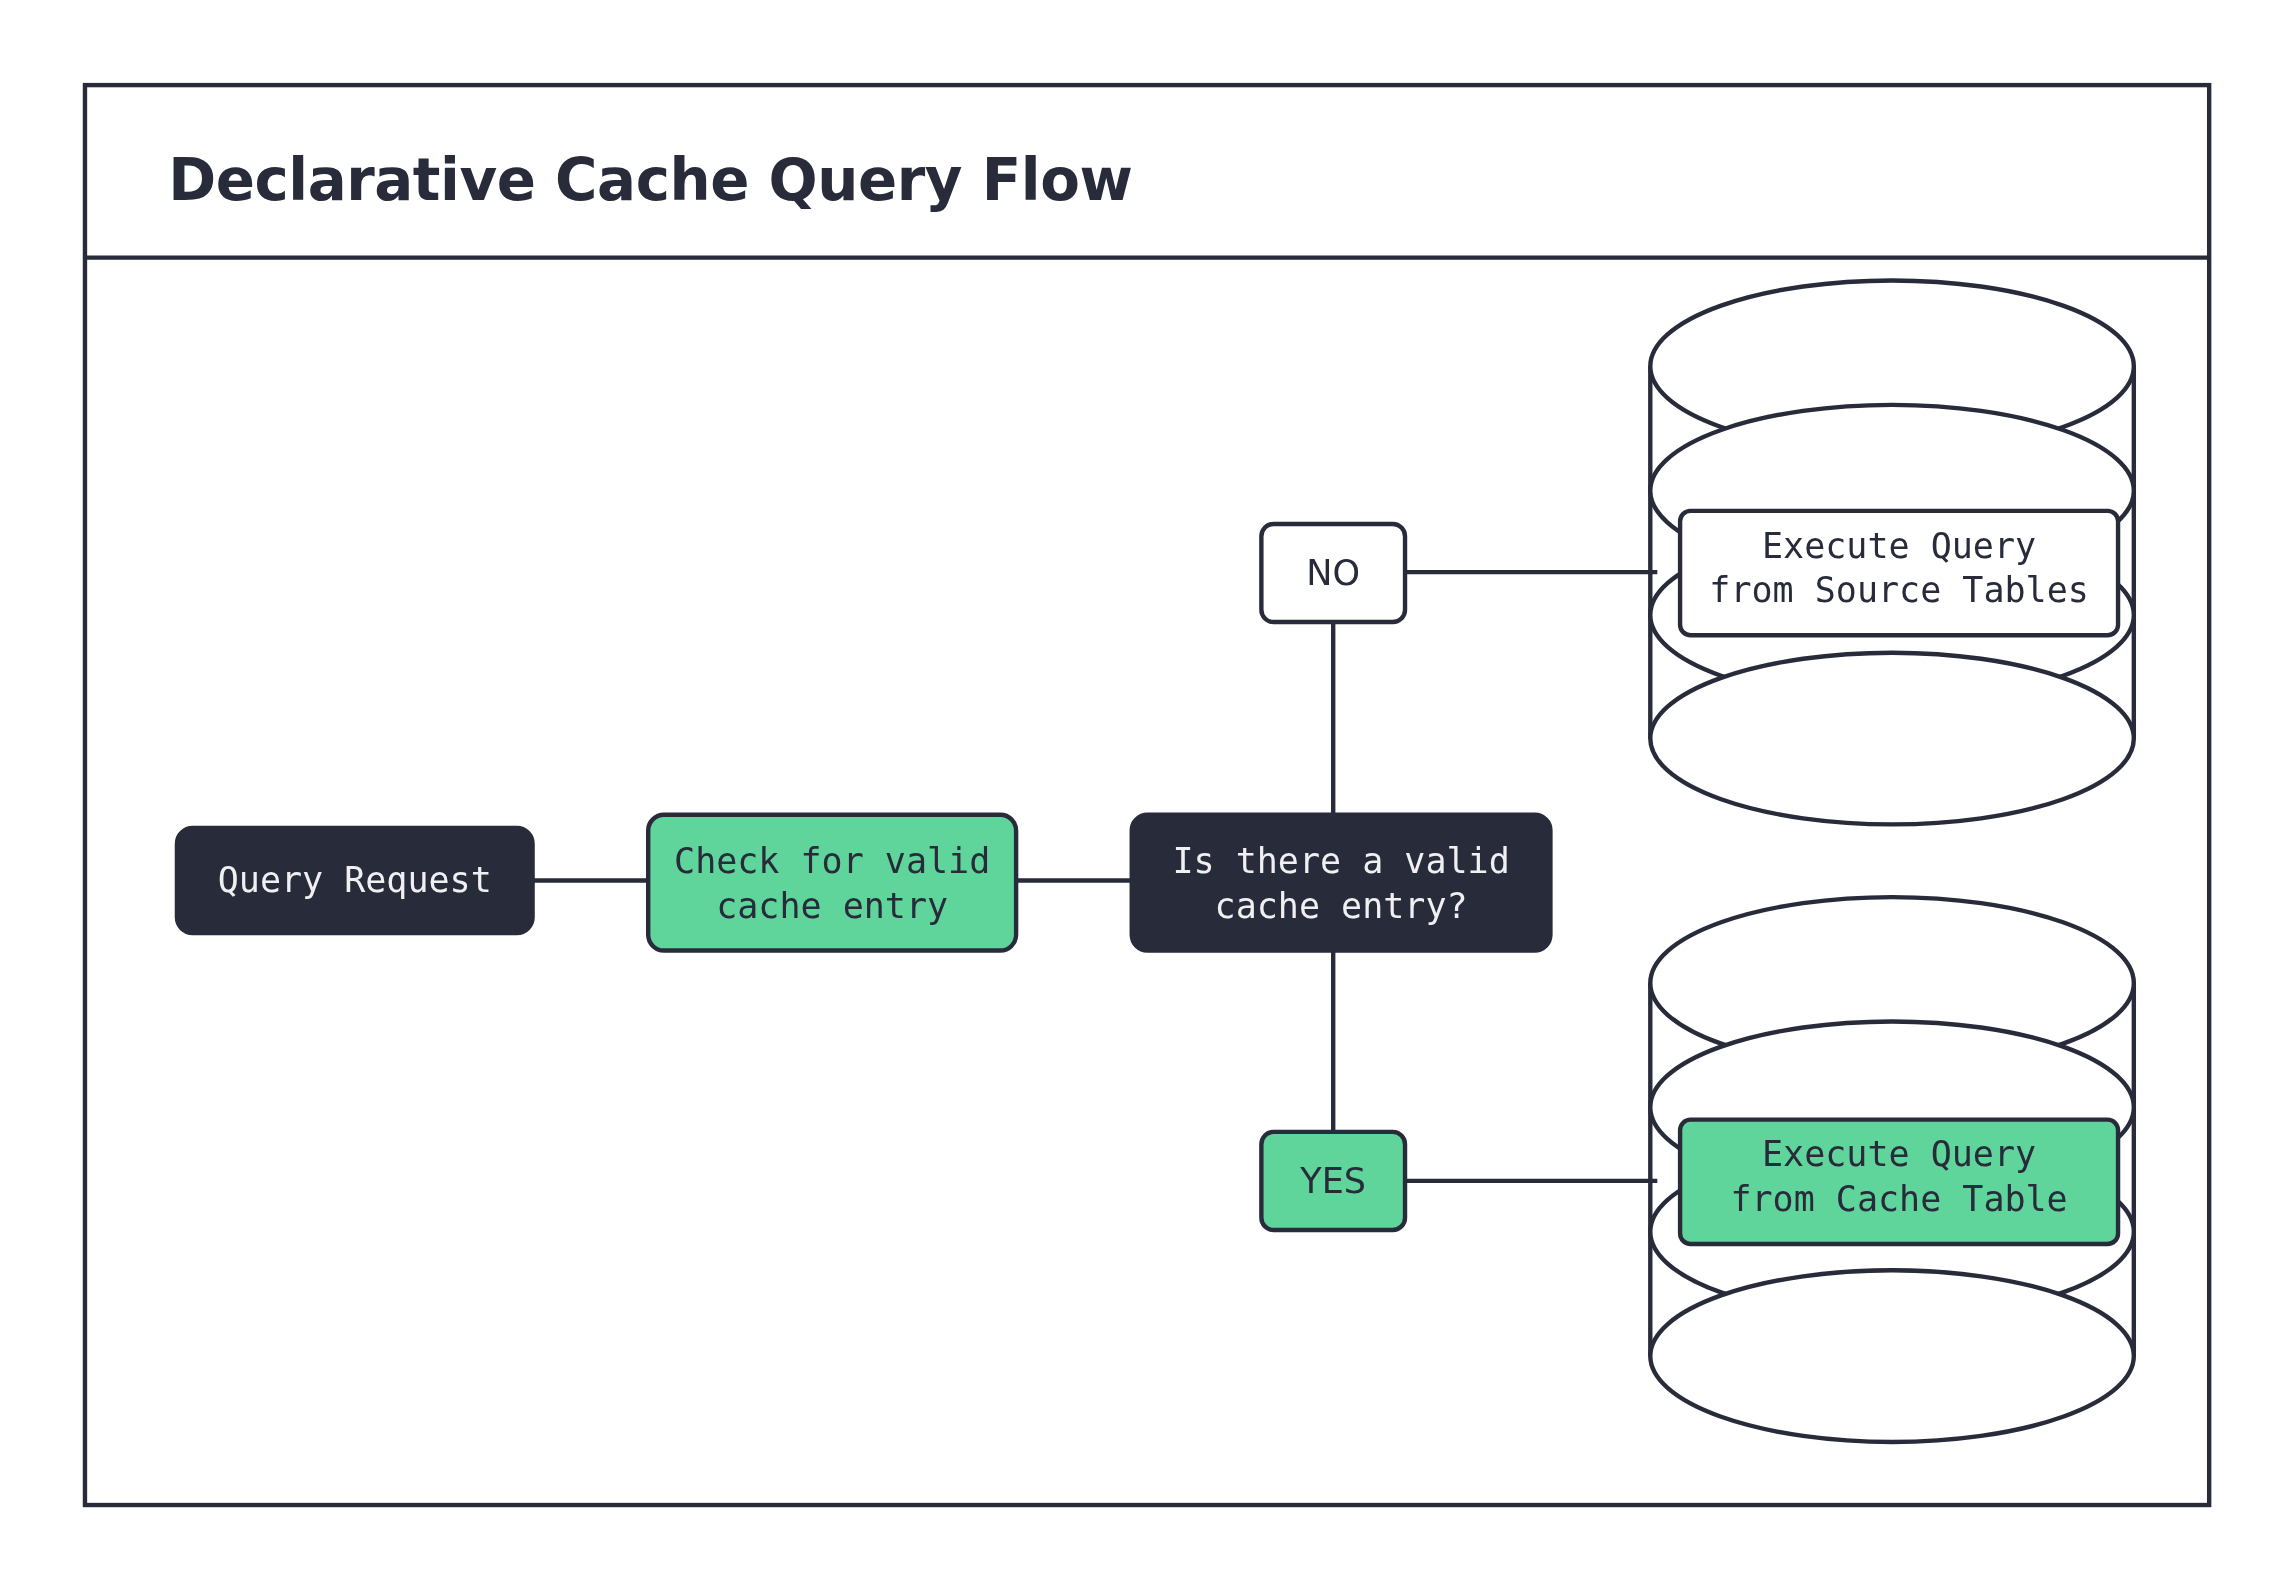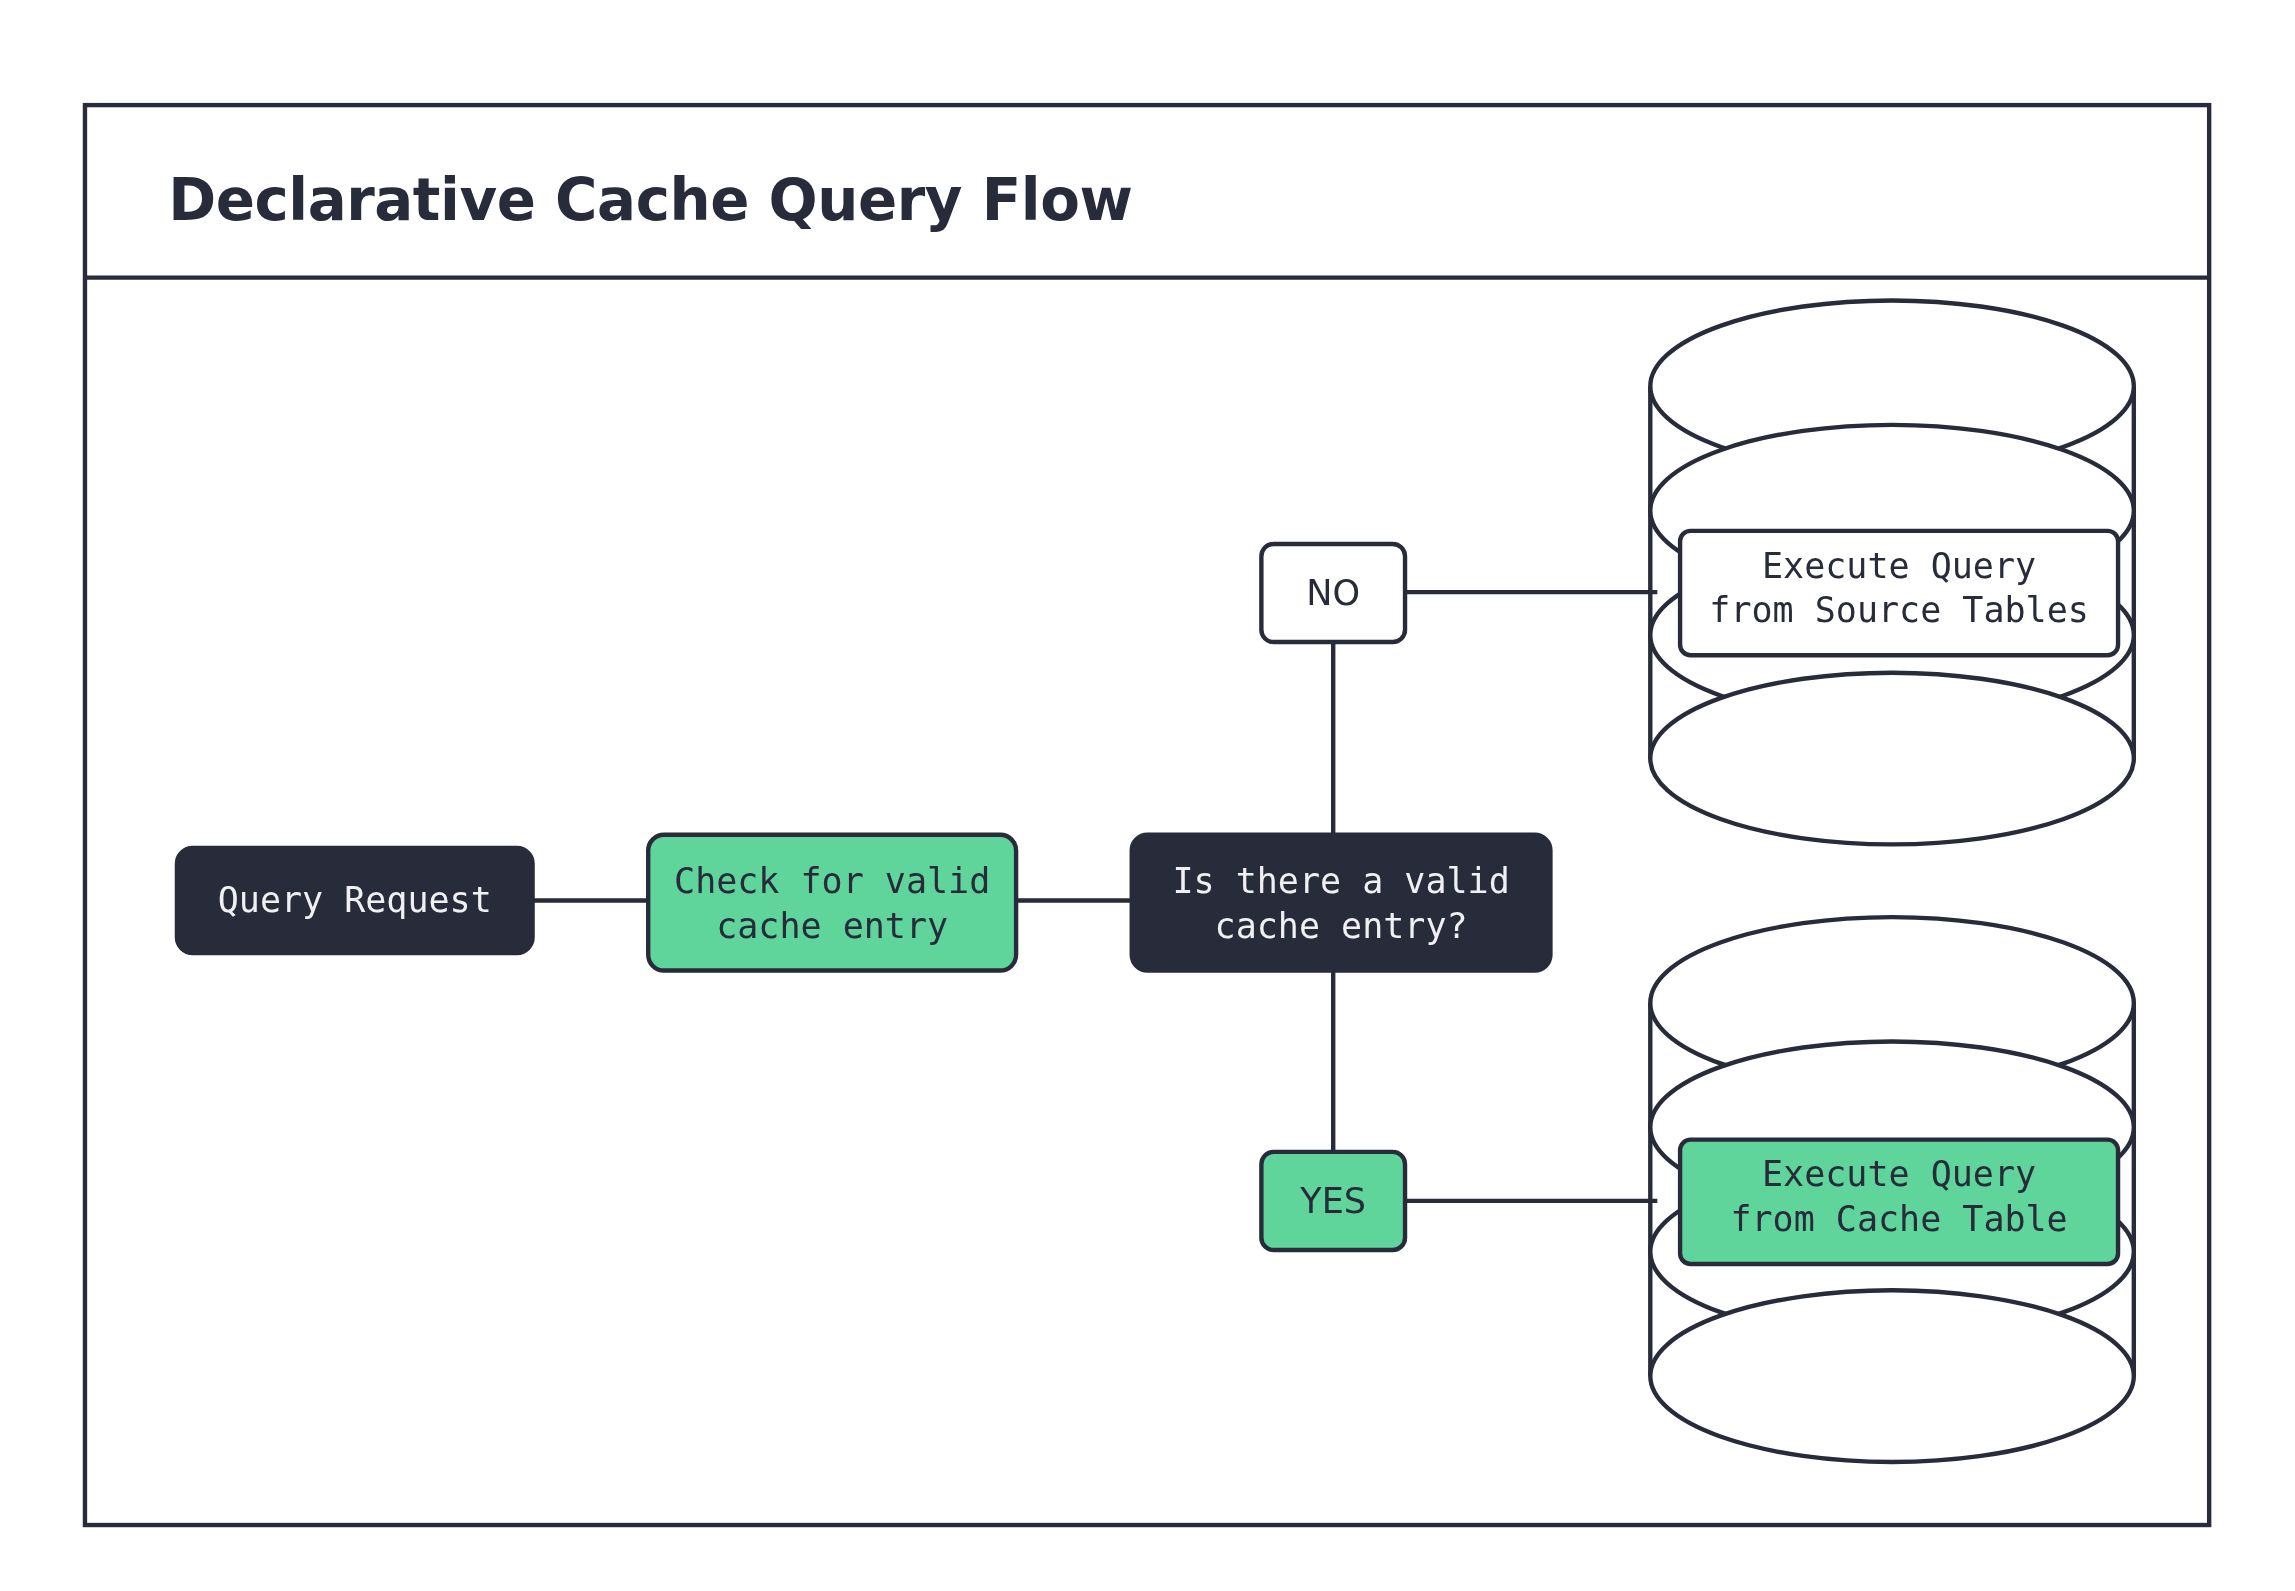--- a/index.html
+++ b/index.html
@@ -11,21 +11,20 @@
     width: 2295px;
     height: 1591px;
     font-family: "Liberation Sans", sans-serif;
     overflow: hidden;
   }
   #stage {
     position: relative;
     width: 2295px;
     height: 1515px;
     background: #ffffff;
-    margin-top: 20px;
   }
   svg.diagram {
     position: absolute;
     top: 0;
     left: 0;
     width: 2295px;
     height: 1591px;
     display: block;
   }
   .frame-rect {

